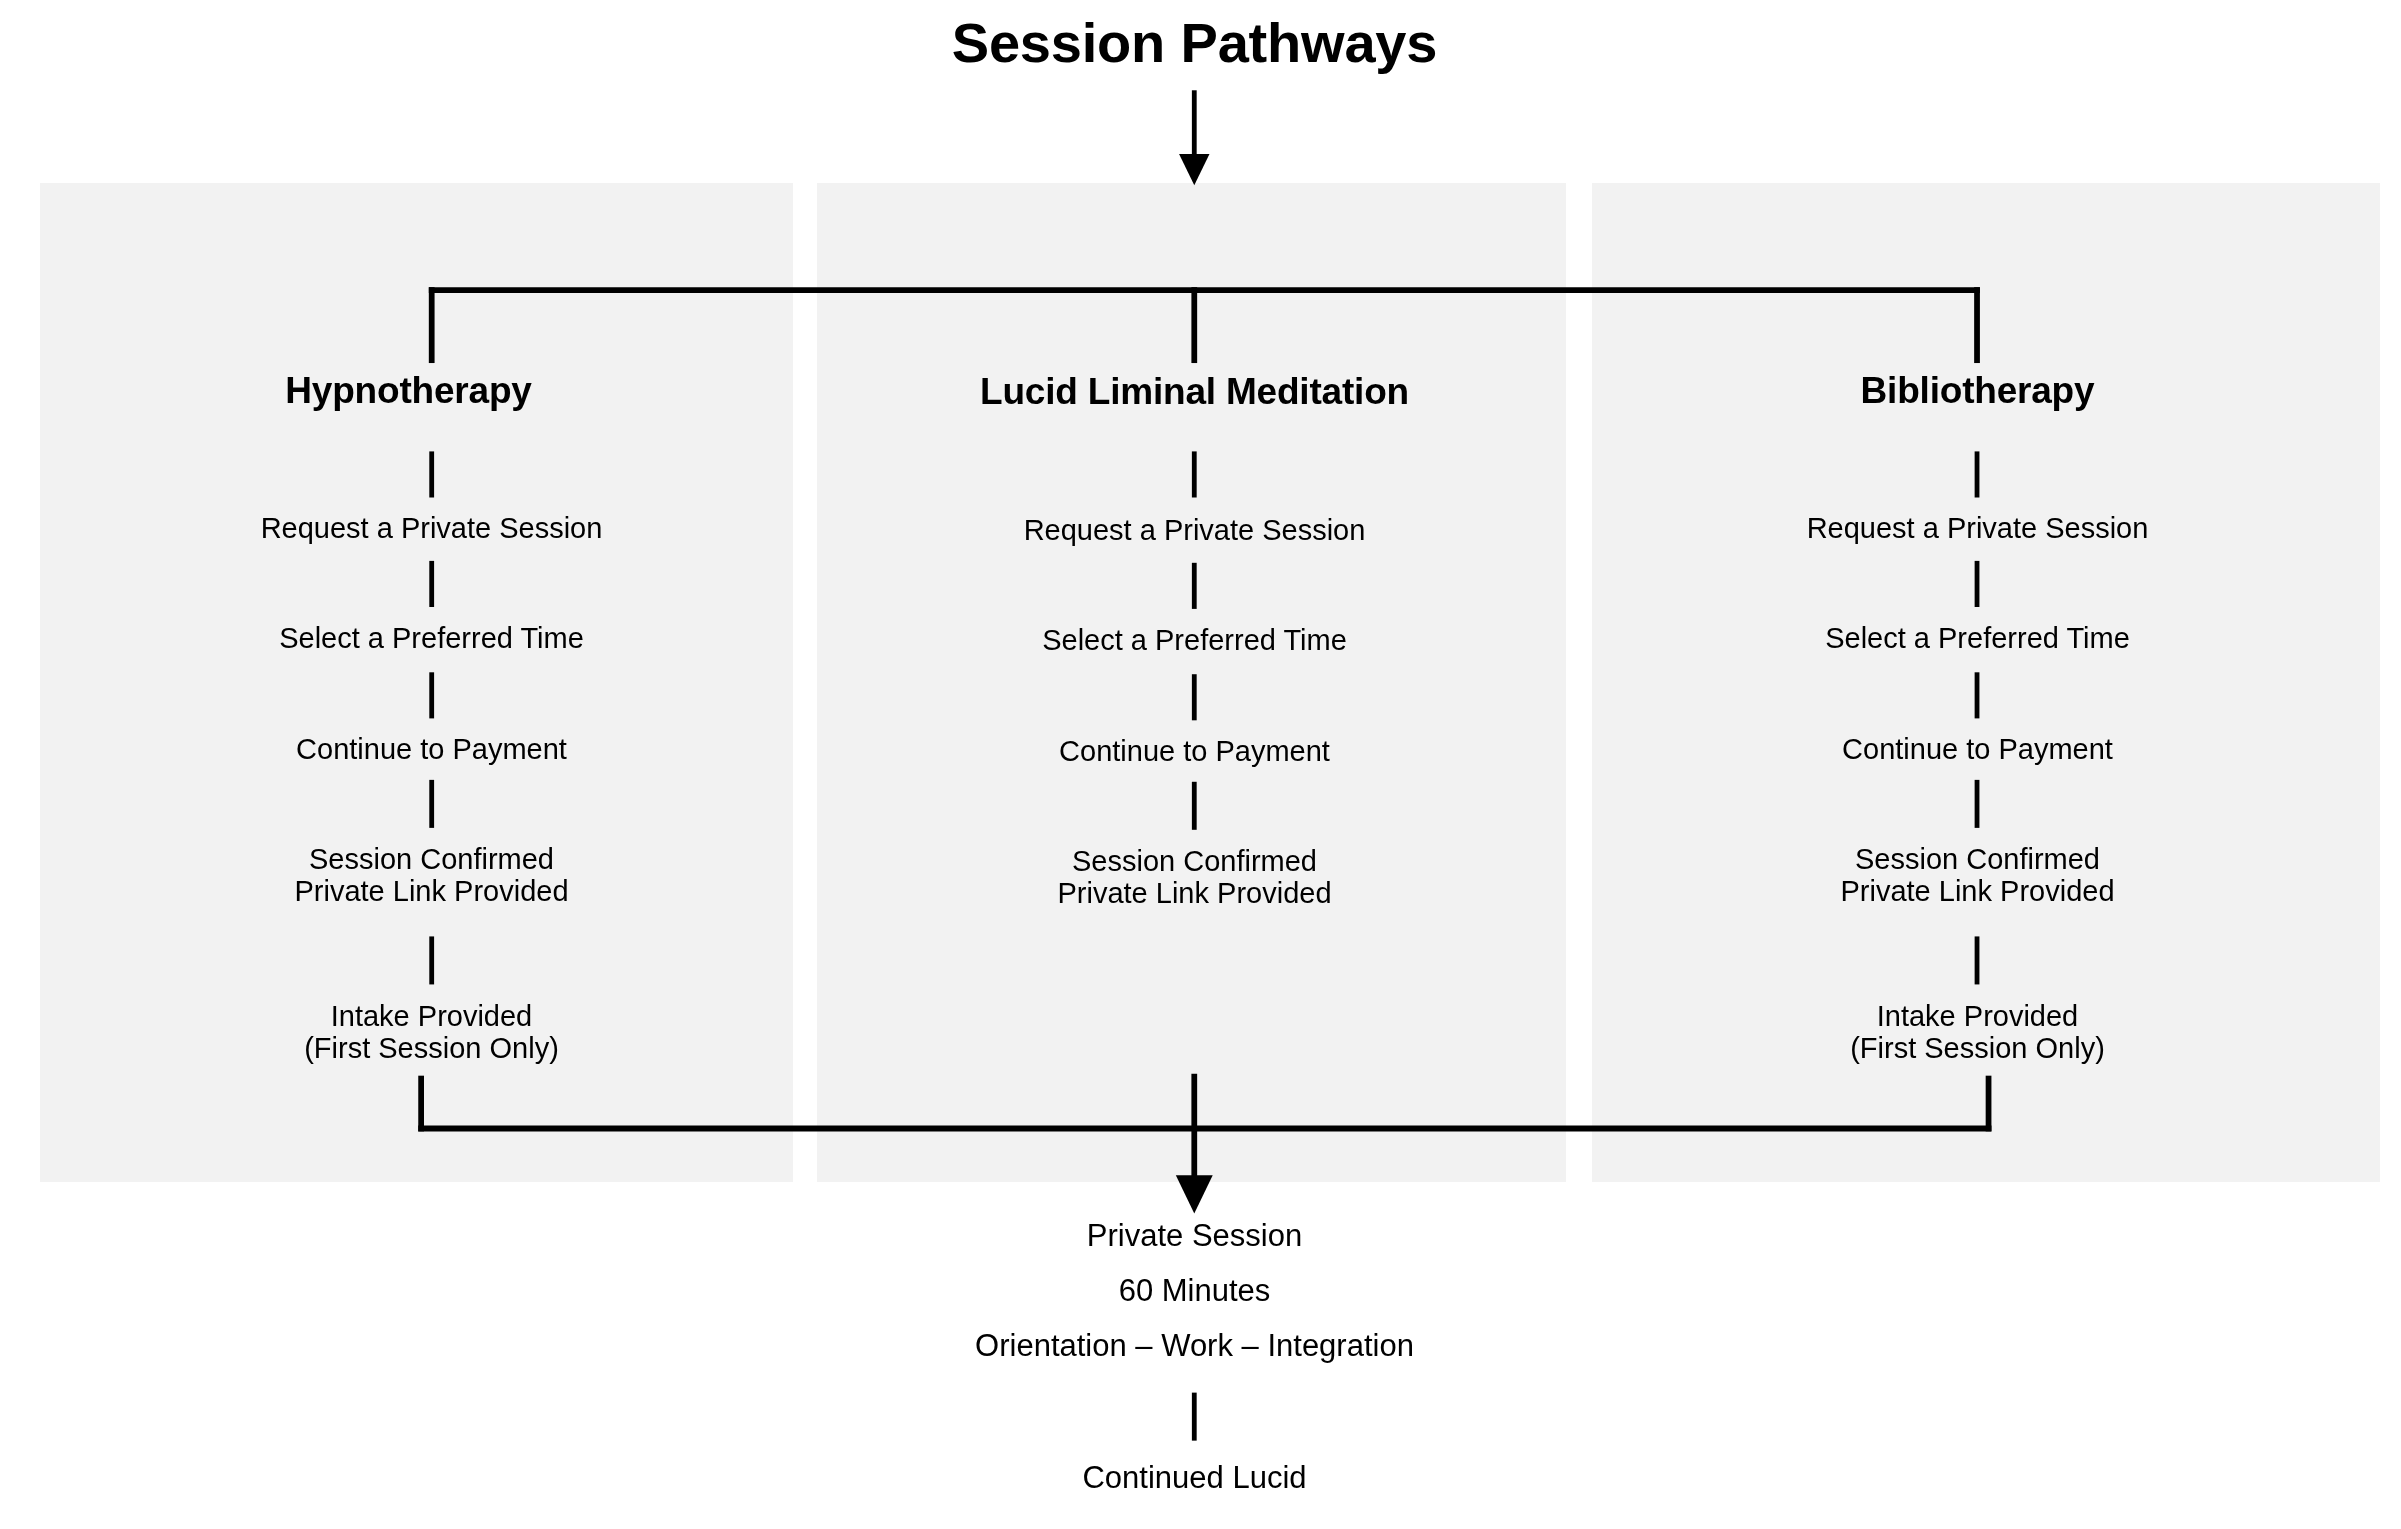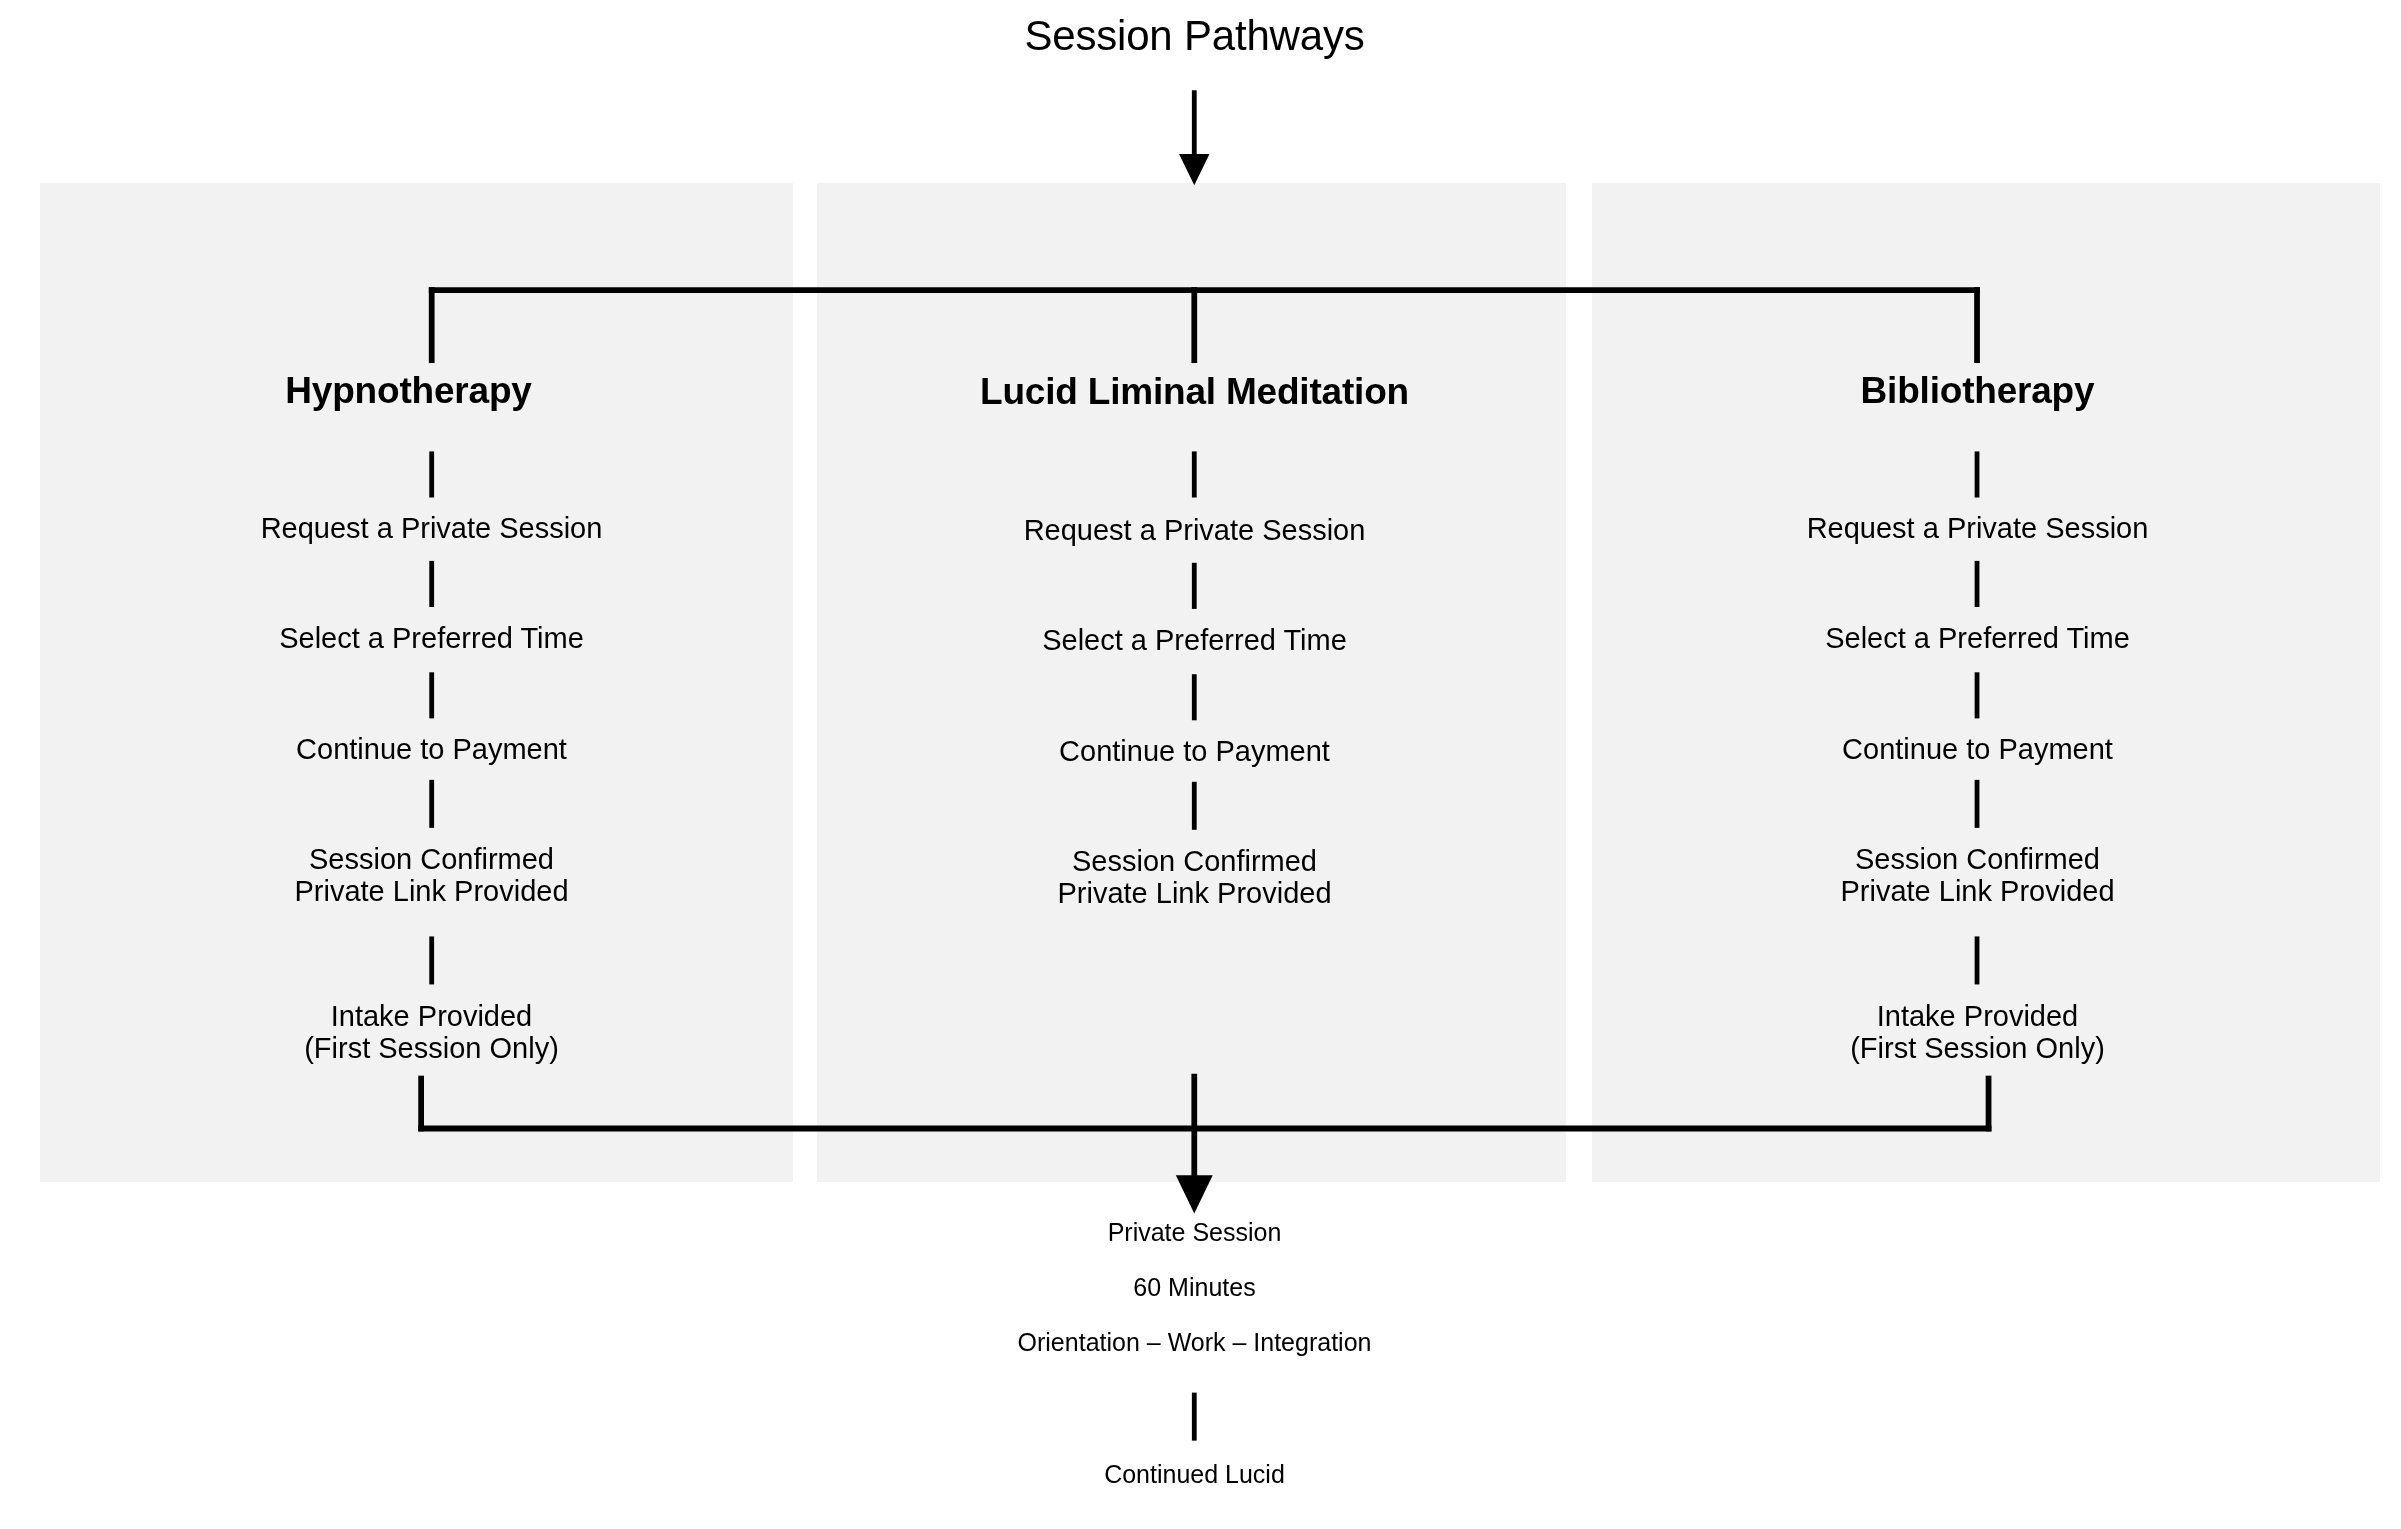--- a/index.html
+++ b/index.html
@@ -41,41 +41,41 @@
 
   
   .node {
     position: absolute;
     text-align: center;
     line-height: 1.12;
     white-space: pre-line;
   }
 
   .title-main {
-    font-size: 42px;
-    font-weight: normal;
+    font-size: 56px;
+    font-weight: bold;
     letter-spacing: -0.2px;
   }
   .title-modality {
     font-size: 38px;
     font-weight: bold;
     letter-spacing: -0.2px;
   }
   .col-title {
     font-size: 37px;
     font-weight: bold;
     letter-spacing: -0.2px;
   }
   .step {
     font-size: 29px;
     font-weight: normal;
     margin-top: 10px;
   }
   .outcome {
-    font-size: 25px;
+    font-size: 31px;
     font-weight: normal;
     line-height: 1.18;
   }
 
   
   .cx {
     width: 865px;
     margin-left: -432px;
   }
 </style>

